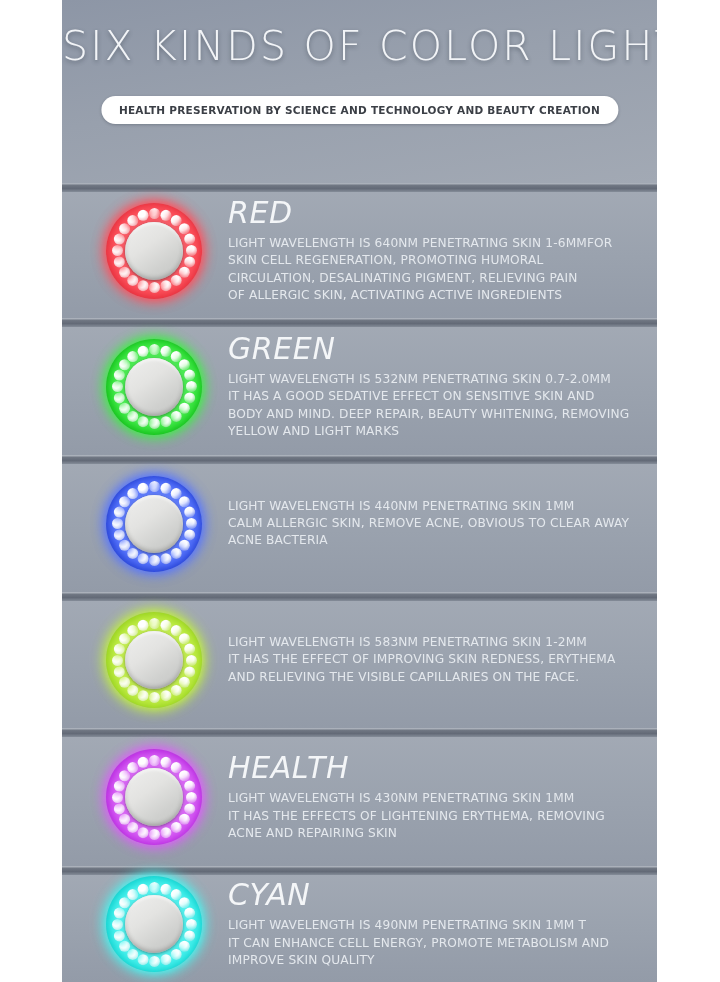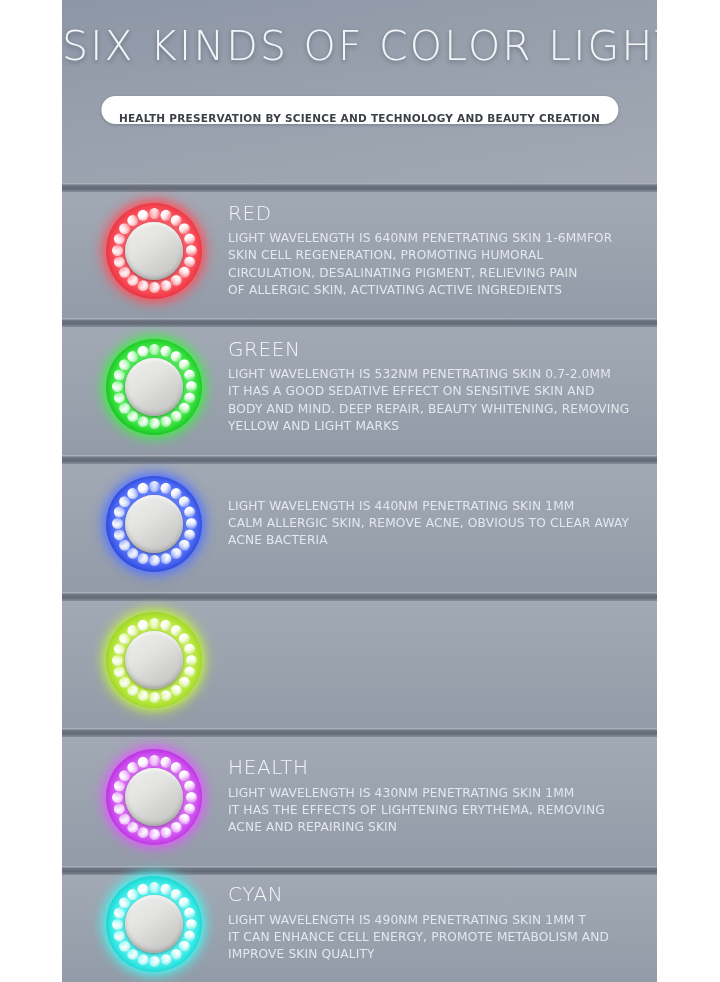--- a/index.html
+++ b/index.html
@@ -56,21 +56,21 @@
   #header-pill {
     position: absolute;
     left: 50%;
     transform: translateX(-50%);
     top: 96px;
     height: 28px;
     padding: 0 18px;
     background: #ffffff;
     border-radius: 14px;
     display: flex;
-    align-items: flex-end;
+    align-items: center;
     justify-content: center;
     box-shadow: 0 1px 3px rgba(40,48,60,.30);
   }
 
   #header-pill span {
     color: #3b3f46;
     font-size: 10.5px;
     font-weight: 600;
     letter-spacing: .25px;
     white-space: nowrap;
@@ -167,26 +167,27 @@
   .row-text {
     position: absolute;
     left: 166px;
     right: 16px;
     top: 50%;
     transform: translateY(-50%);
   }
 
   .row-title {
     color: #f4f6f8;
-    font-size: 20px;
+    font-size: 30px;
     font-weight: 300;
     letter-spacing: .6px;
     line-height: 1.08;
     font-family: "DejaVu Sans", sans-serif;
     margin-bottom: 6px;
+    font-style: italic;
   }
 
   .row-desc {
     color: #e4e8ed;
     font-size: 12.2px;
     font-weight: 400;
     line-height: 1.42;
     letter-spacing: .15px;
     font-family: "DejaVu Sans", sans-serif;
     white-space: pre-line;
@@ -342,20 +343,23 @@
                 <i style="transform: translate(-37px, 0px); box-shadow: rgb(194, 239, 72) 0px 0px 7px 3px;"></i>
                 <i style="transform: translate(-35.19px, -11.43px); box-shadow: rgb(194, 239, 72) 0px 0px 7px 3px;"></i>
                 <i style="transform: translate(-29.93px, -21.75px); box-shadow: rgb(194, 239, 72) 0px 0px 7px 3px;"></i>
                 <i style="transform: translate(-21.75px, -29.93px); box-shadow: rgb(194, 239, 72) 0px 0px 7px 3px;"></i>
                 <i style="transform: translate(-11.43px, -35.19px); box-shadow: rgb(194, 239, 72) 0px 0px 7px 3px;"></i>
               </div>
               <div class="disc"></div>
             </div>
           </div>
           <div class="row-text">
+            <div class="row-desc">LIGHT WAVELENGTH IS 583NM PENETRATING SKIN 1-2MM
+IT HAS THE EFFECT OF IMPROVING SKIN REDNESS, ERYTHEMA
+AND RELIEVING THE VISIBLE CAPILLARIES ON THE FACE.</div>
           </div>
         </div>
         <div class="row" style="top: 728px; height: 138px;">
           <div class="lamp-wrap">
             <div class="lamp">
               <div class="halo" style="background: radial-gradient(circle, rgb(218, 99, 247) 38%, rgba(0, 0, 0, 0) 72%);"></div>
               <div class="ring" style="background: radial-gradient(circle, rgba(0, 0, 0, 0) 0%, rgba(0, 0, 0, 0) 55%, rgb(185, 46, 224) 60%, rgb(185, 46, 224) 92%, rgba(0, 0, 0, 0) 99%); box-shadow: rgb(218, 99, 247) 0px 0px 12px 2px;"></div>
               <div class="leds">
                 <i style="transform: translate(0px, -37px); box-shadow: rgb(218, 99, 247) 0px 0px 7px 3px;"></i>
                 <i style="transform: translate(11.43px, -35.19px); box-shadow: rgb(218, 99, 247) 0px 0px 7px 3px;"></i>

